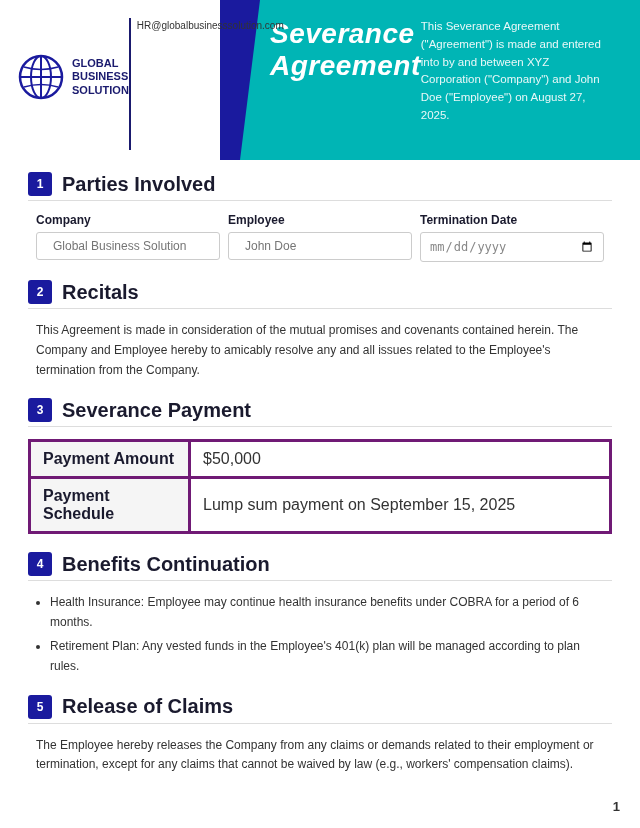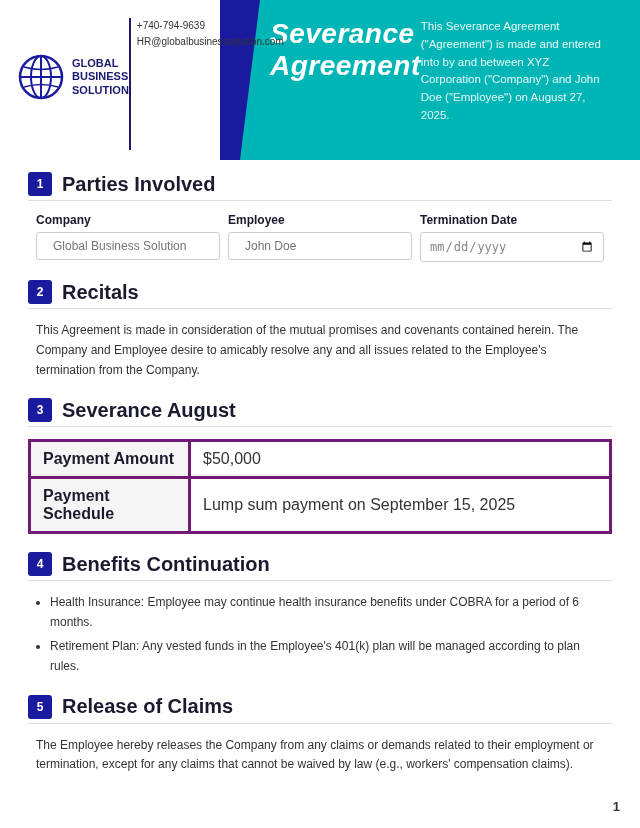--- a/index.html
+++ b/index.html
@@ -224,21 +224,20 @@
         <path d="M6 13 Q23 18 40 13" fill="none" stroke="#1a1a9e" stroke-width="1.5"></path>
         <path d="M6 33 Q23 28 40 33" fill="none" stroke="#1a1a9e" stroke-width="1.5"></path>
       </svg>
       <div class="company-name">
         <span>GLOBAL</span><br>
         <span>BUSINESS</span><br>
         <span>SOLUTION</span>
       </div>
     </div>
     <div class="contact-info">
-      <div>+740-794-9639</div>
       <div>HR@globalbusinesssolution.com</div>
     </div>
   </div>
 
   <div class="header-diagonal"></div>
   <div class="header-right">
     <div class="agreement-title">Severance Agreement</div>
     <div class="agreement-intro">This Severance Agreement ("Agreement") is made and entered into by and between XYZ Corporation ("Company") and John Doe ("Employee") on August 27, 2025.</div>
   </div>
 </div>
@@ -264,27 +263,27 @@
         <input type="date" style="">
       </div>
     </div>
   </div>
 
   <div class="section">
     <div class="section-header">
       <div class="section-number">2</div>
       <div class="section-title">Recitals</div>
     </div>
-    <p class="section-text">This Agreement is made in consideration of the mutual promises and covenants contained herein. The Company and Employee desire to amicably resolve any and all issues related to the Employee's termination from the Company.</p>
+    <p class="section-text">This Agreement is made in consideration of the mutual promises and covenants contained herein. The Company and Employee hereby to amicably resolve any and all issues related to the Employee's termination from the Company.</p>
   </div>
 
   <div class="section">
     <div class="section-header">
       <div class="section-number">3</div>
-      <div class="section-title">Severance August</div>
+      <div class="section-title">Severance Payment</div>
     </div>
     <table class="payment-table">
       <tbody>
           <tr>
         <td>Payment Amount</td>
         <td>$50,000</td>
       </tr>
       <tr>
         <td>Payment Schedule</td>
         <td>Lump sum payment on September 15, 2025</td>

